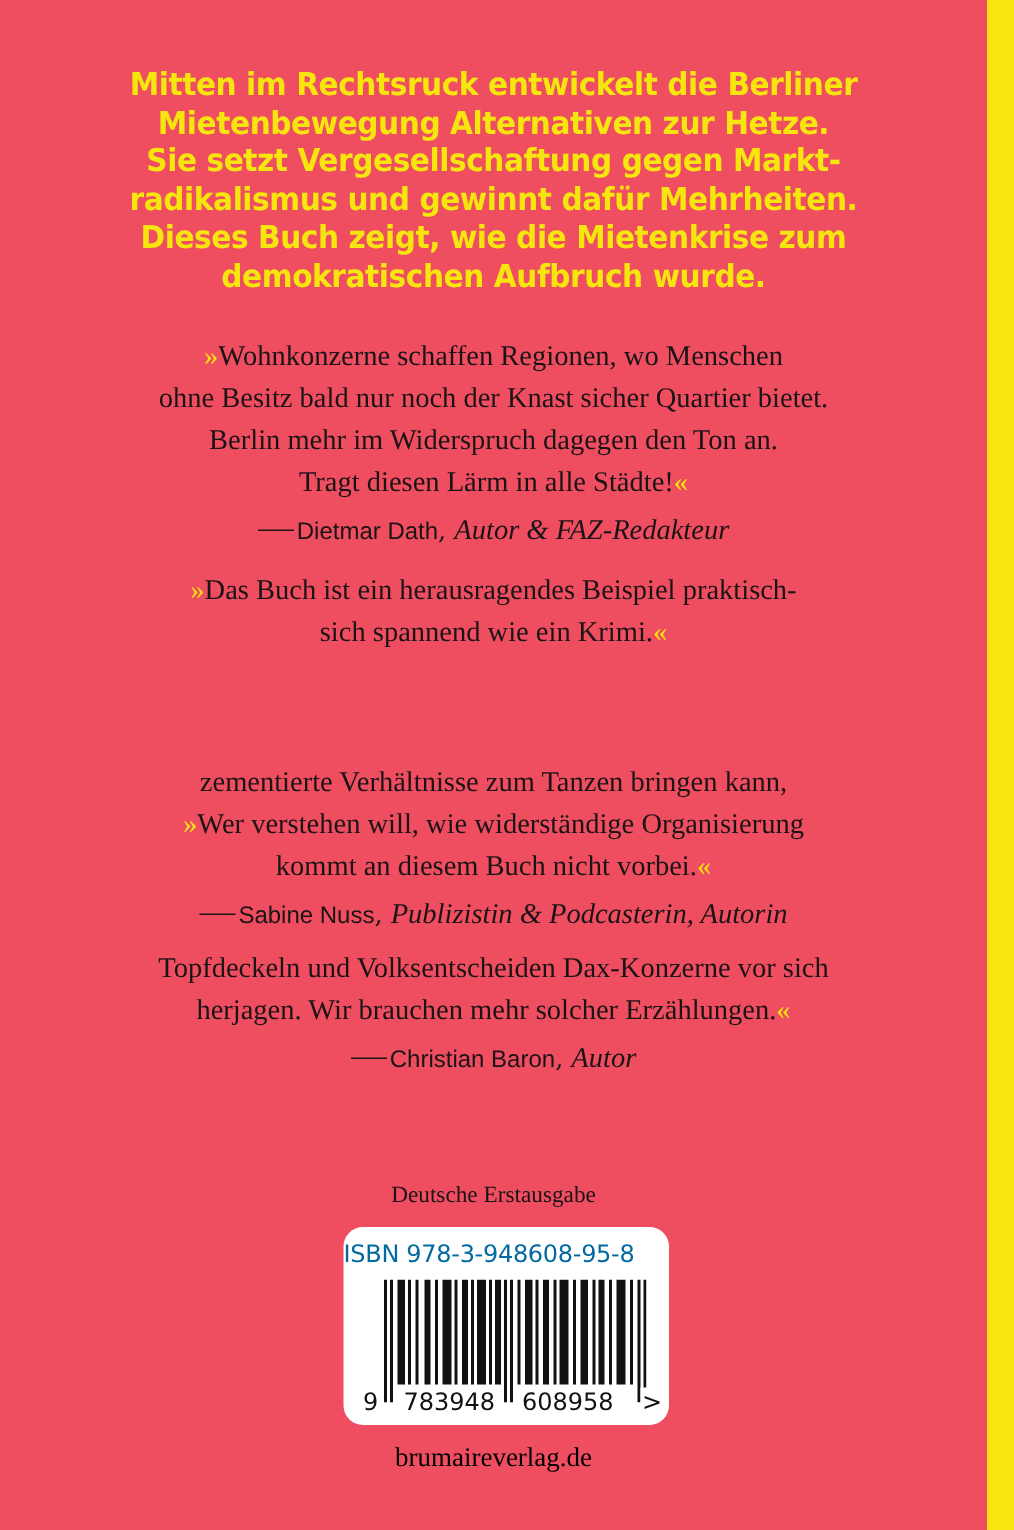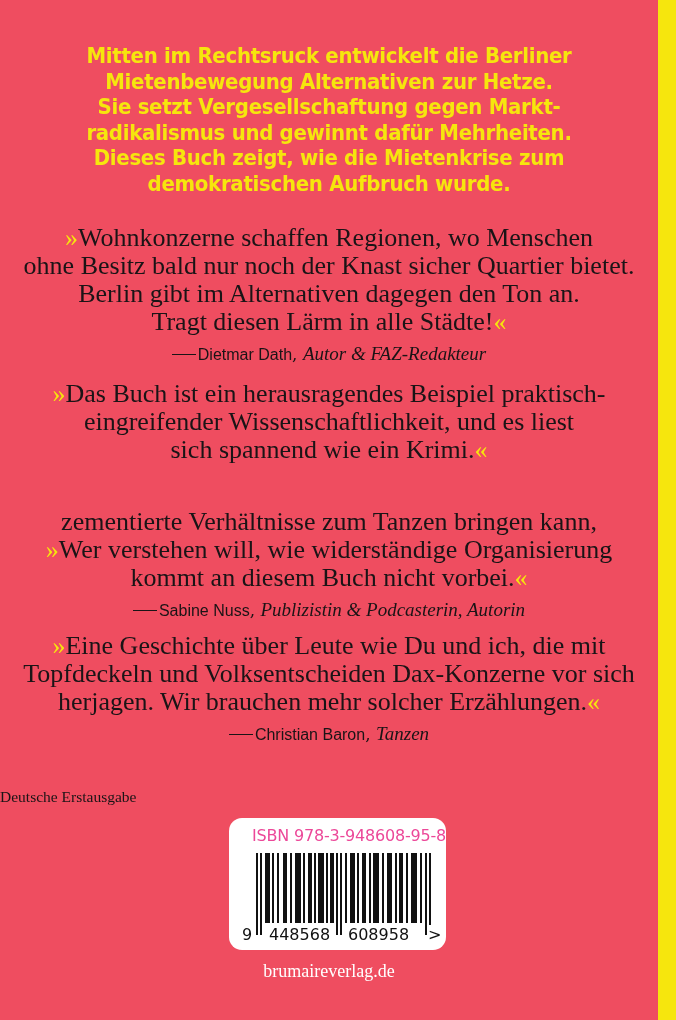--- a/index.html
+++ b/index.html
@@ -21,62 +21,62 @@
       font-family: "DejaVu Sans", sans-serif; font-weight: bold;
       font-size: 21px; line-height: 25.5px; letter-spacing: -0.3px;
       transform: scaleX(0.94);
     }
     .blurb div { white-space: nowrap; }
     .quote {
       position: absolute; left: 20px; width: 618px; text-align: center;
       color: #1a1416;
     }
     .quote .lines div {
-      font-family: "Liberation Serif", serif; font-size: 26px; line-height: 28px;
+      font-family: "Liberation Serif", serif; font-size: 19px; line-height: 28px;
       white-space: nowrap;
     }
     .gq { color: #f6e60d; }
     .attr {
       margin-top: 6px; white-space: nowrap;
       font-size: 17px; line-height: 24px;
     }
     .attr .dash {
       display: inline-block; width: 24px; height: 1px; background: #1a1416;
       vertical-align: middle; margin-right: 2px; position: relative; top: -1px;
     }
     .attr .name {
       font-family: "Liberation Sans", sans-serif; font-weight: normal; font-size: 16px;
     }
     .attr .role {
       font-family: "Liberation Serif", serif; font-style: italic; font-size: 19px;
     }
     .edition {
-      position: absolute; top: 788px; left: 0; width: 658px; text-align: left;
+      position: absolute; top: 788px; left: 0; width: 658px; text-align: center;
       font-family: "Liberation Serif", serif; font-size: 15.5px; color: #1a1416;
     }
     .barcode-box {
       position: absolute; left: 229px; top: 818px; width: 217px; height: 132px;
       background: #ffffff; border-radius: 13px;
     }
     .isbn {
-      position: absolute; top: 8px; left: 0; width: 217px; text-align: right;
-      font-family: "DejaVu Sans", sans-serif; font-size: 16px; color: #ec4899;
+      position: absolute; top: 8px; left: 0; width: 217px; text-align: left;
+      font-family: "DejaVu Sans", sans-serif; font-size: 16px; color: #0369a1;
       letter-spacing: -0.2px;
     }
     .bars {
       position: absolute; left: 27px; top: 35px; width: 175px; height: 82px;
     }
     .digits {
       position: absolute; top: 107px; left: 0; width: 217px; height: 20px;
       font-family: "DejaVu Sans", sans-serif; font-size: 16px; color: #111;
     }
     .digits span { position: absolute; background: #fff; padding: 0 1px; }
     .website {
       position: absolute; top: 961px; left: 0; width: 658px; text-align: center;
-      font-family: "Liberation Serif", serif; font-size: 18px; color: #ffffff;
+      font-family: "Liberation Serif", serif; font-size: 18px; color: #000000;
     }
   </style>
 </head>
 <body>
 
 <div class="strip"></div>
 
 <div class="content">
 
   <div class="blurb">
@@ -85,55 +85,53 @@
     <div>Sie setzt Vergesellschaftung gegen Markt-</div>
     <div>radikalismus und gewinnt dafür Mehrheiten.</div>
     <div>Dieses Buch zeigt, wie die Mietenkrise zum</div>
     <div>demokratischen Aufbruch wurde.</div>
   </div>
 
   <div class="quote" style="top:224px">
     <div class="lines">
       <div><span class="gq">»</span><span>Wohnkonzerne schaffen Regionen, wo Menschen</span></div>
       <div>ohne Besitz bald nur noch der Knast sicher Quartier bietet.</div>
-      <div>Berlin gibt im Alternativen dagegen den Ton an.</div>
+      <div>Berlin mehr im Widerspruch dagegen den Ton an.</div>
       <div><span>Tragt diesen Lärm in alle Städte!</span><span class="gq">«</span></div>
     </div>
     <div class="attr">
       <span class="dash"></span><span class="name">Dietmar Dath</span>, <span class="role">Autor &amp; FAZ-Redakteur</span>
     </div>
   </div>
 
   <div class="quote" style="top:380px">
     <div class="lines">
       <div><span class="gq">»</span><span>Das Buch ist ein herausragendes Beispiel praktisch-</span></div>
-      <div>eingreifender Wissenschaftlichkeit, und es liest</div>
       <div><span>sich spannend wie ein Krimi.</span><span class="gq">«</span></div>
     </div>
   </div>
 
   <div class="quote" style="top:508px">
     <div class="lines">
       <div>zementierte Verhältnisse zum Tanzen bringen kann,</div>
       <div><span class="gq">»</span><span>Wer verstehen will, wie widerständige Organisierung</span></div>
       <div><span>kommt an diesem Buch nicht vorbei.</span><span class="gq">«</span></div>
     </div>
     <div class="attr">
       <span class="dash"></span><span class="name">Sabine Nuss</span>, <span class="role">Publizistin &amp; Podcasterin, Autorin</span>
     </div>
   </div>
 
   <div class="quote" style="top:632px">
     <div class="lines">
-      <div><span class="gq">»</span><span>Eine Geschichte über Leute wie Du und ich, die mit</span></div>
       <div>Topfdeckeln und Volksentscheiden Dax-Konzerne vor sich</div>
       <div><span>herjagen. Wir brauchen mehr solcher  Erzählungen.</span><span class="gq">«</span></div>
     </div>
     <div class="attr">
-      <span class="dash"></span><span class="name">Christian Baron</span>, <span class="role">Tanzen</span>
+      <span class="dash"></span><span class="name">Christian Baron</span>, <span class="role">Autor</span>
     </div>
   </div>
 
   <div class="edition">Deutsche Erstausgabe</div>
 
   <div class="barcode-box">
     <div class="isbn">ISBN 978-3-948608-95-8</div>
     <svg class="bars" viewBox="0 0 175 82" preserveAspectRatio="none">
       <g fill="#111">
         <rect x="0" y="0" width="2" height="82"></rect>
@@ -164,20 +162,20 @@
         <rect x="143" y="0" width="4" height="70"></rect>
         <rect x="150" y="0" width="2" height="70"></rect>
         <rect x="155" y="0" width="6" height="70"></rect>
         <rect x="164" y="0" width="2" height="70"></rect>
         <rect x="169" y="0" width="2" height="82"></rect>
         <rect x="173" y="0" width="2" height="82"></rect>
       </g>
     </svg>
     <div class="digits">
       <span style="left:12px">9</span>
-      <span style="left:39px">448568</span>
+      <span style="left:39px">783948</span>
       <span style="left:118px">608958</span>
       <span style="left:198px">&gt;</span>
     </div>
   </div>
 
   <div class="website">brumaireverlag.de</div>
 </div>
 
 </body></html>

